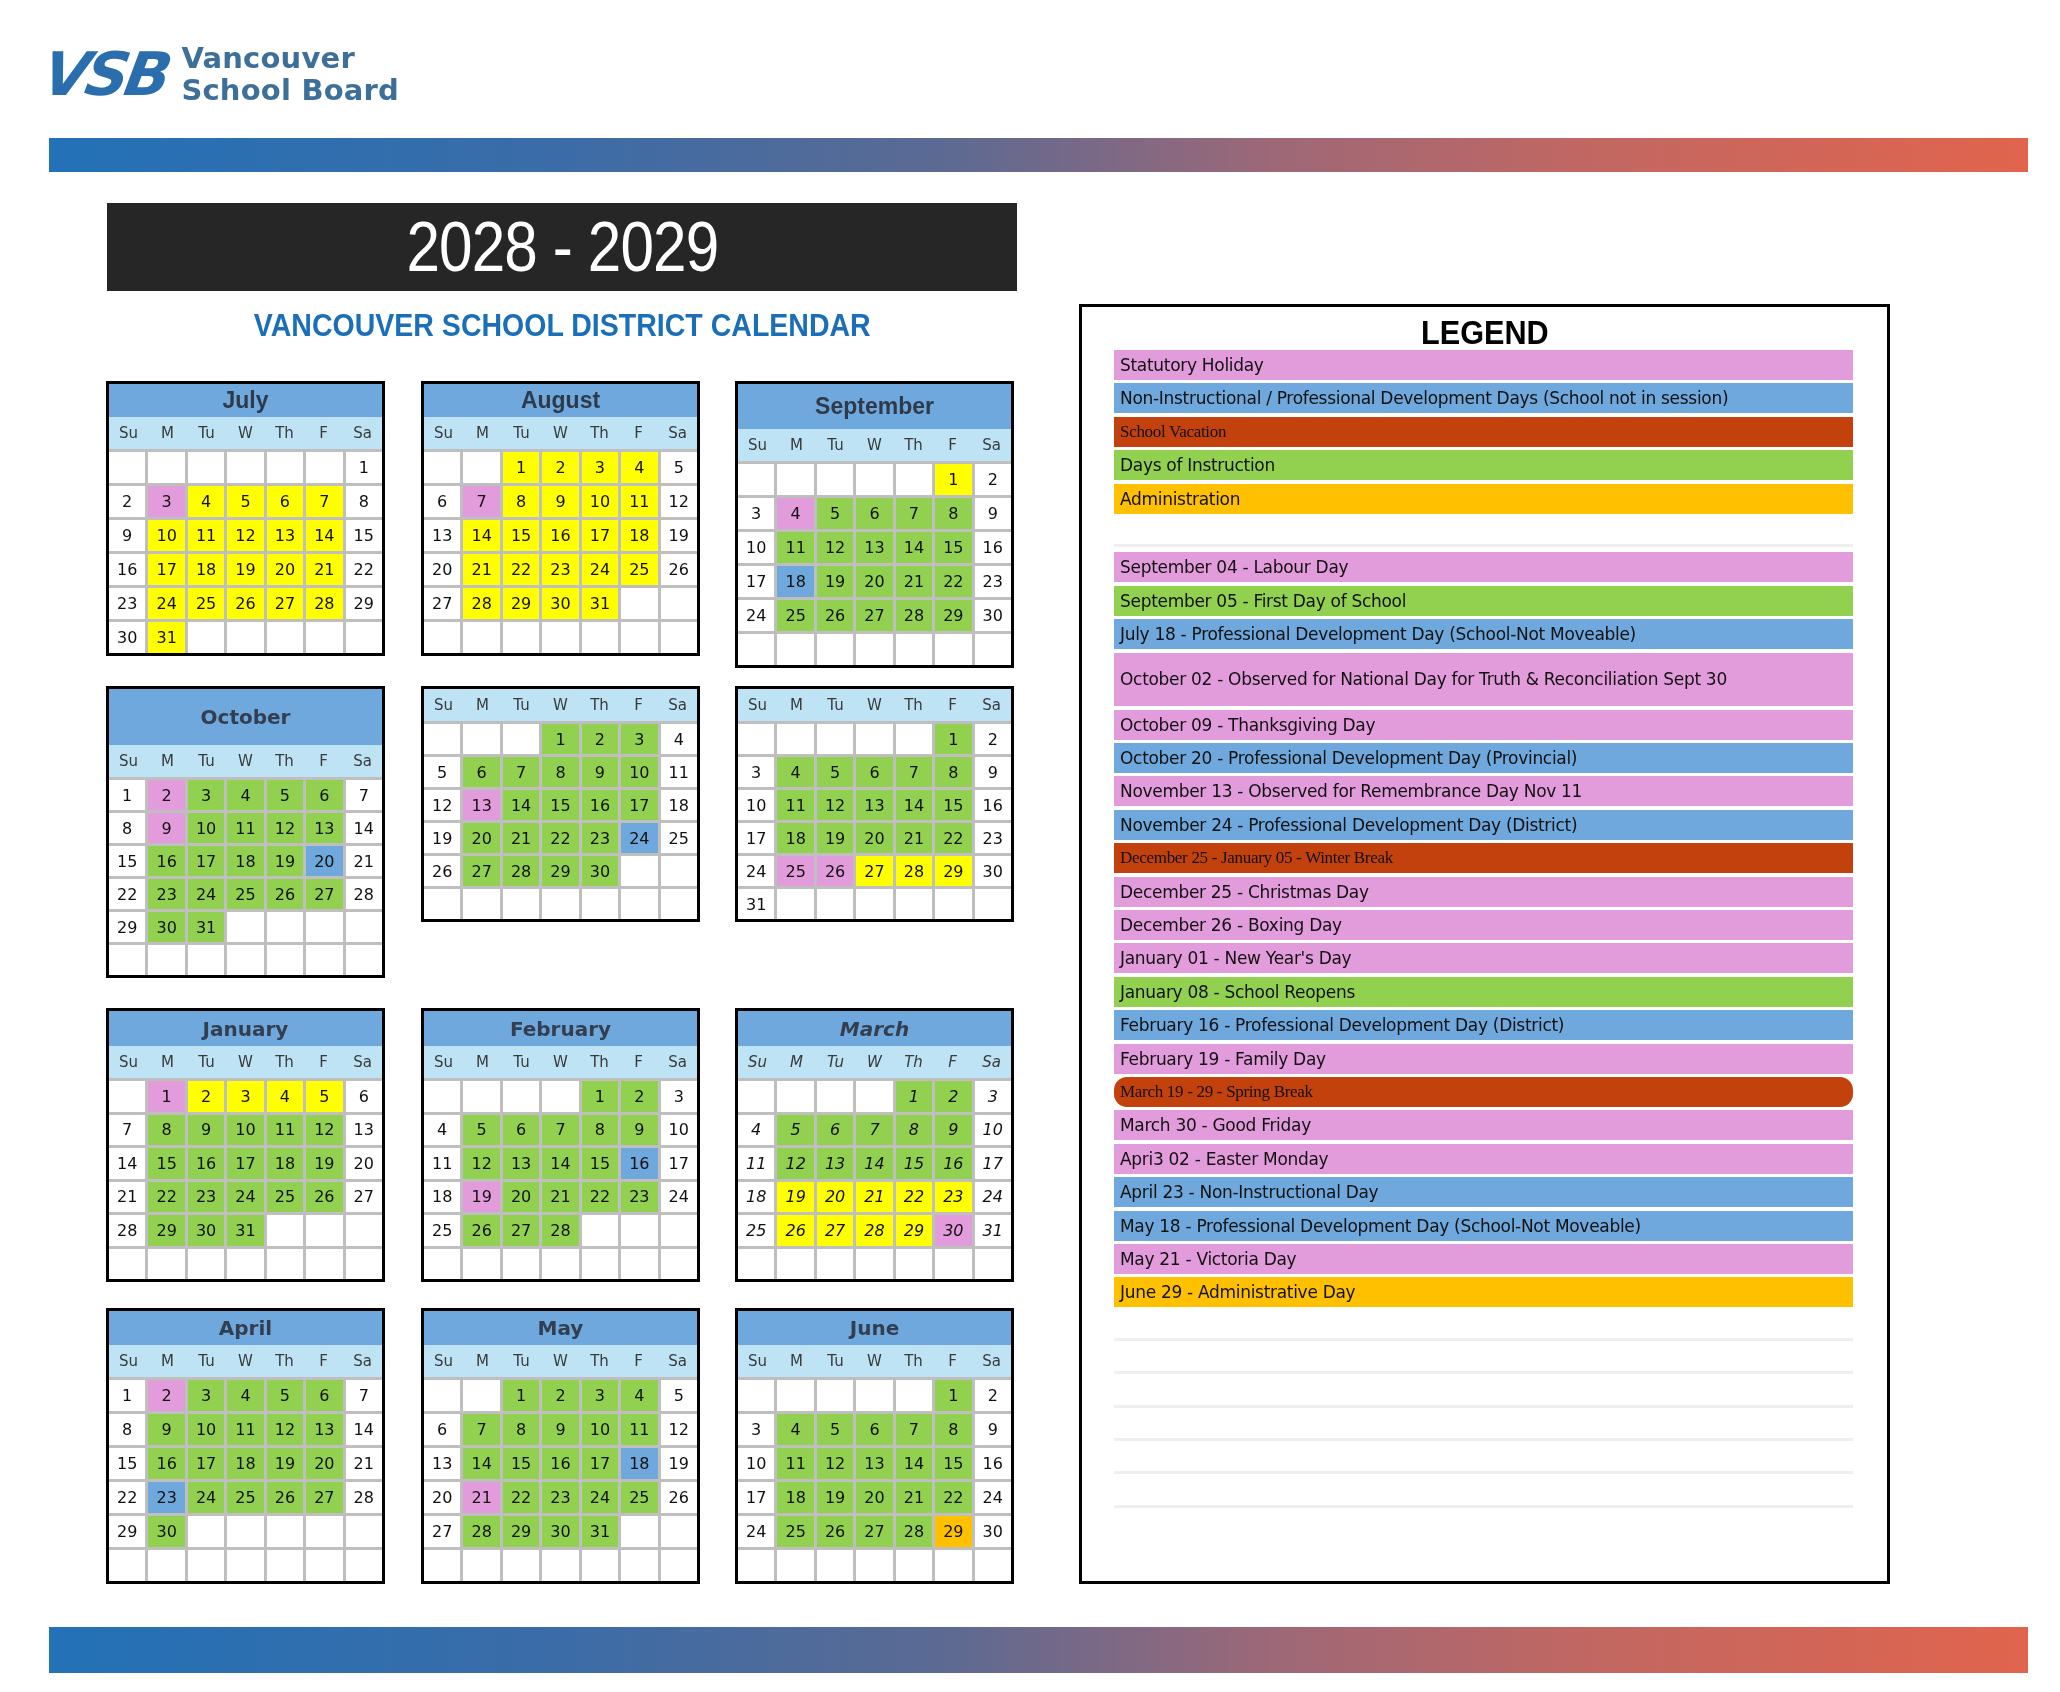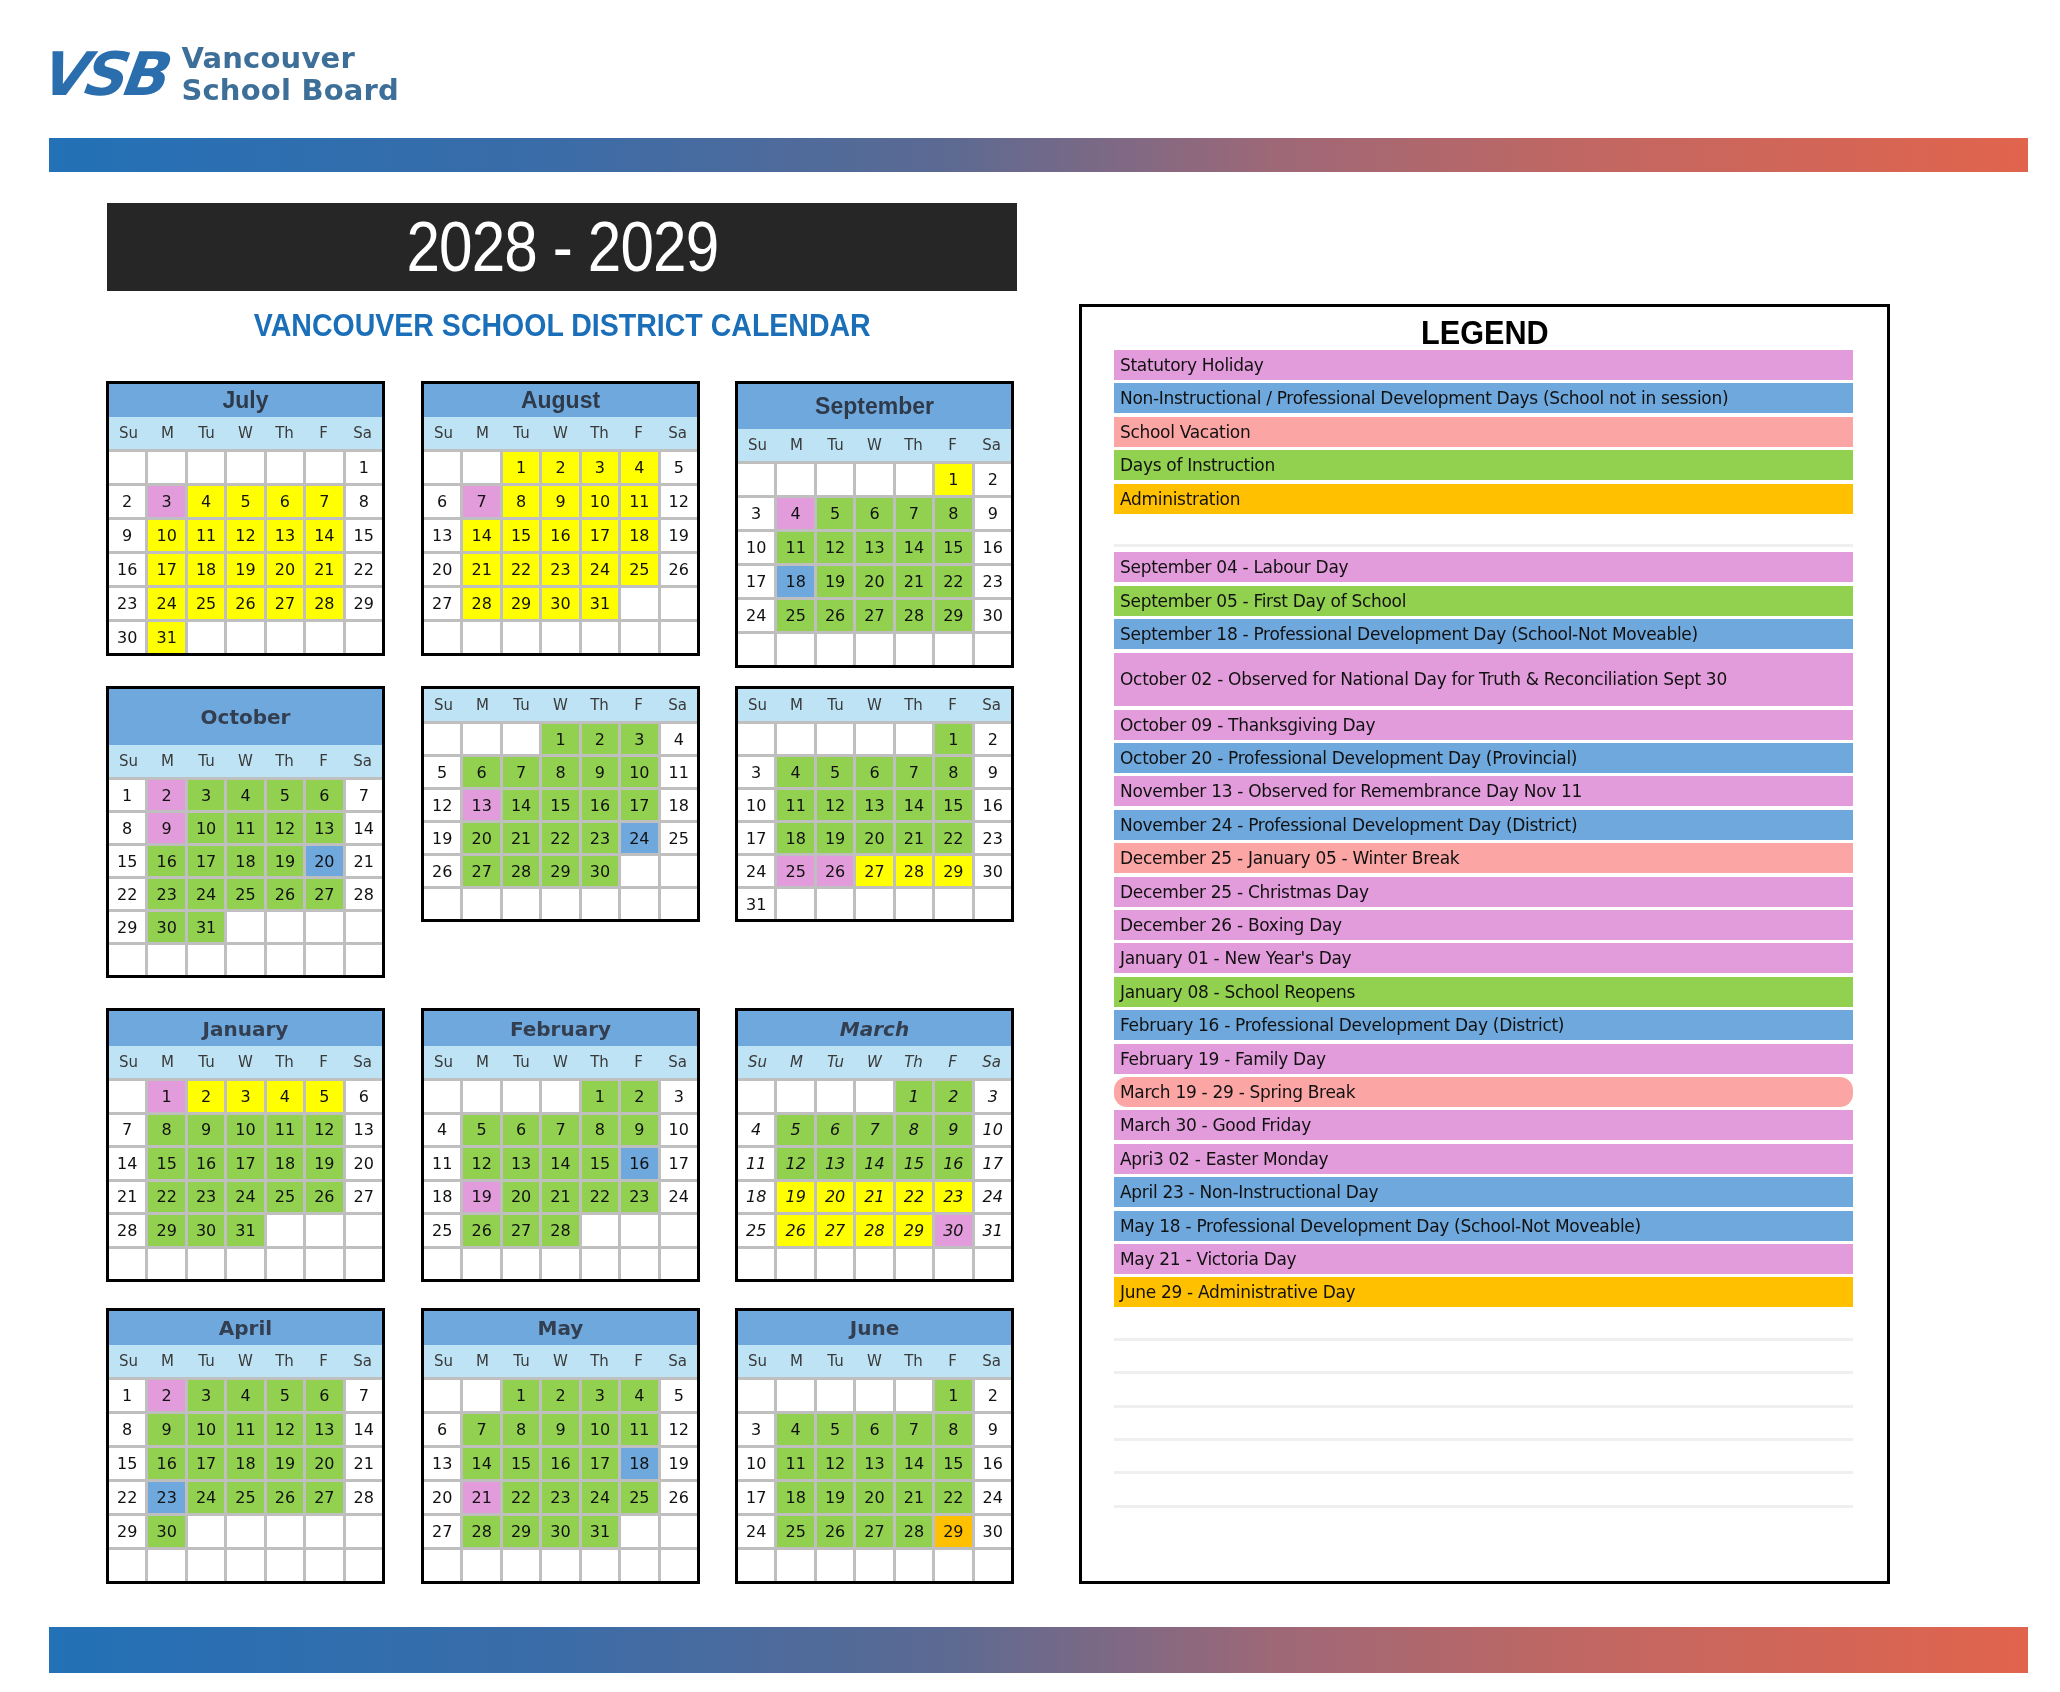--- a/index.html
+++ b/index.html
@@ -42,21 +42,21 @@
   .day.o { background: #FFC000; }
 
   .legend { position: absolute; left: 1079px; top: 304px; width: 811px; height: 1280px; border: 3px solid #000; background: #fff; }
   .legend-title { position: absolute; left: 0; right: 0; top: 6px; text-align: center; font-family: "Liberation Sans", sans-serif; font-weight: bold; font-size: 34px; color: #000; }
   .legend-title span { display: inline-block; transform: scaleX(0.9); }
   .legend-rows { position: absolute; left: 32px; width: 739px; top: 40px; }
   .lrow { position: absolute; left: 0; width: 739px; height: 30px; display: flex; align-items: center; padding-left: 6px;
           font-family: "DejaVu Sans", sans-serif; font-size: 17px; color: #111; white-space: nowrap; overflow: hidden; letter-spacing: -0.3px; }
   .lrow.p { background: #E39CDB; }
   .lrow.b { background: #6FA8DC; }
-  .lrow.y { background: #fca5a5; }
+  .lrow.y { background: #c2410c; font-family: Liberation Serif, serif; }
   .lrow.g { background: #92D050; }
   .lrow.o { background: #FFC000; }
   .lrow.e { background: #fff; border-bottom: 3px solid #EFEFEF; height: 33px; }
 </style>
 </head>
 <body>
 
 <div class="logo">
   <span class="logo-mark">VSB</span>
   <div class="logo-text">
@@ -752,21 +752,21 @@
   <div class="legend-title"><span>LEGEND</span></div>
   <div class="legend-rows" id="legend-rows">
       <div class="lrow p" style="top: 3px;">Statutory Holiday</div>
       <div class="lrow b" style="top: 36.4px;">Non-Instructional / Professional Development Days (School not in session)</div>
       <div class="lrow y" style="top: 69.8px;">School Vacation</div>
       <div class="lrow g" style="top: 103.2px;">Days of Instruction</div>
       <div class="lrow o" style="top: 136.6px;">Administration</div>
       <div class="lrow e" style="top: 167px;"></div>
       <div class="lrow p" style="top: 205.4px;">September 04 - Labour Day</div>
       <div class="lrow g" style="top: 238.8px;">September 05 - First Day of School</div>
-      <div class="lrow b" style="top: 272.2px;">September 18 - Professional Development Day (School-Not Moveable)</div>
+      <div class="lrow b" style="top: 272.2px;">July 18 - Professional Development Day (School-Not Moveable)</div>
       <div class="lrow p" style="top: 305.6px; height: 53px;">October 02 - Observed for National Day for Truth &amp; Reconciliation Sept 30</div>
       <div class="lrow p" style="top: 362.6px;">October 09 - Thanksgiving Day</div>
       <div class="lrow b" style="top: 396px;">October 20 - Professional Development Day (Provincial)</div>
       <div class="lrow p" style="top: 429.4px;">November 13 - Observed for Remembrance Day Nov 11</div>
       <div class="lrow b" style="top: 462.8px;">November 24 - Professional Development Day (District)</div>
       <div class="lrow y" style="top: 496.2px;">December 25 - January 05 - Winter Break</div>
       <div class="lrow p" style="top: 529.6px;">December 25 - Christmas Day</div>
       <div class="lrow p" style="top: 563px;">December 26 - Boxing Day</div>
       <div class="lrow p" style="top: 596.4px;">January 01 - New Year's Day</div>
       <div class="lrow g" style="top: 629.8px;">January 08 - School Reopens</div>

